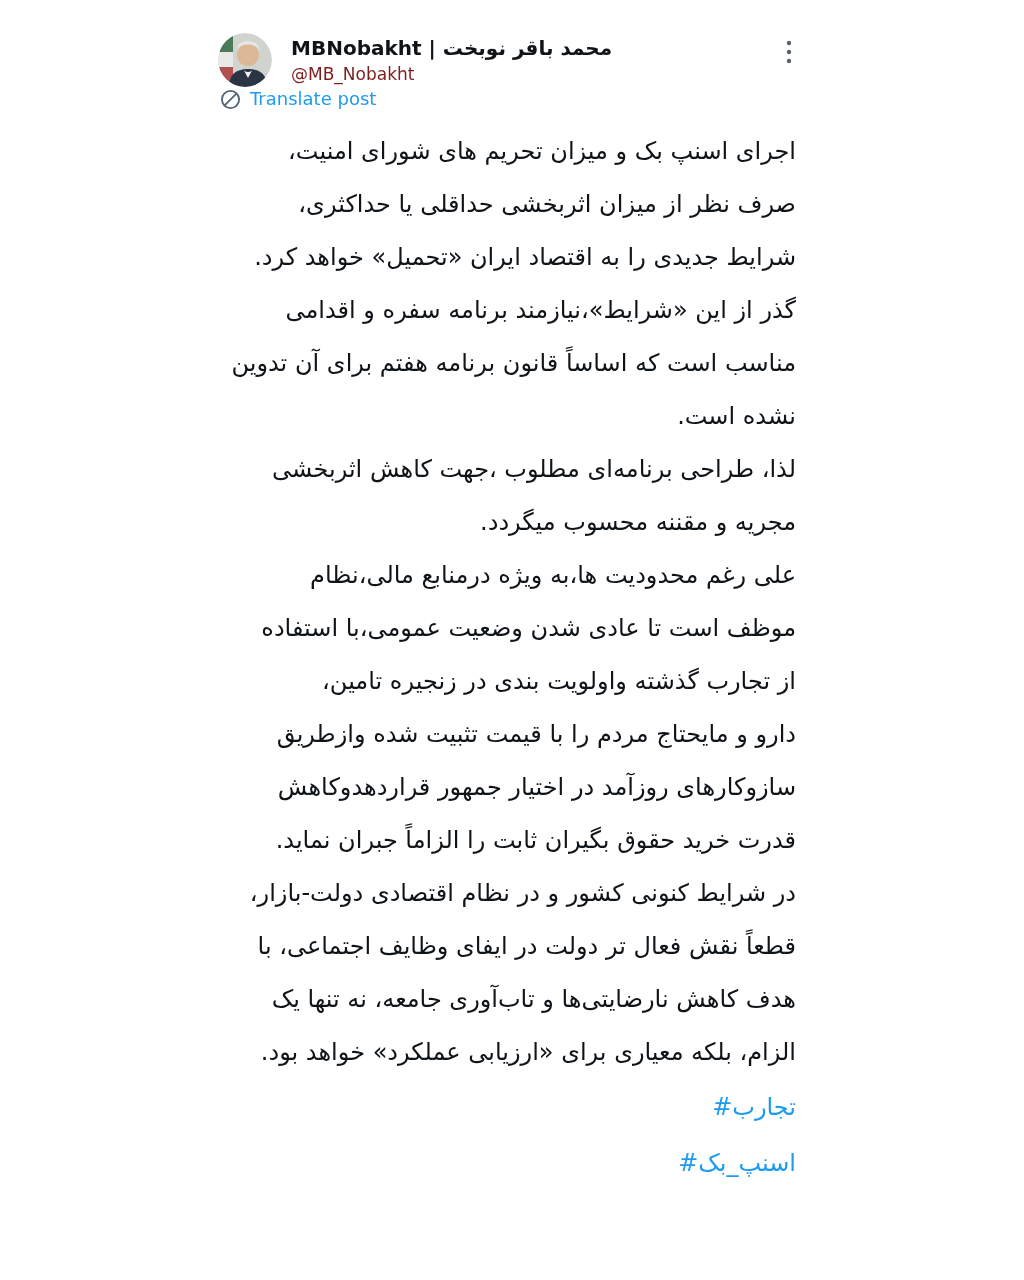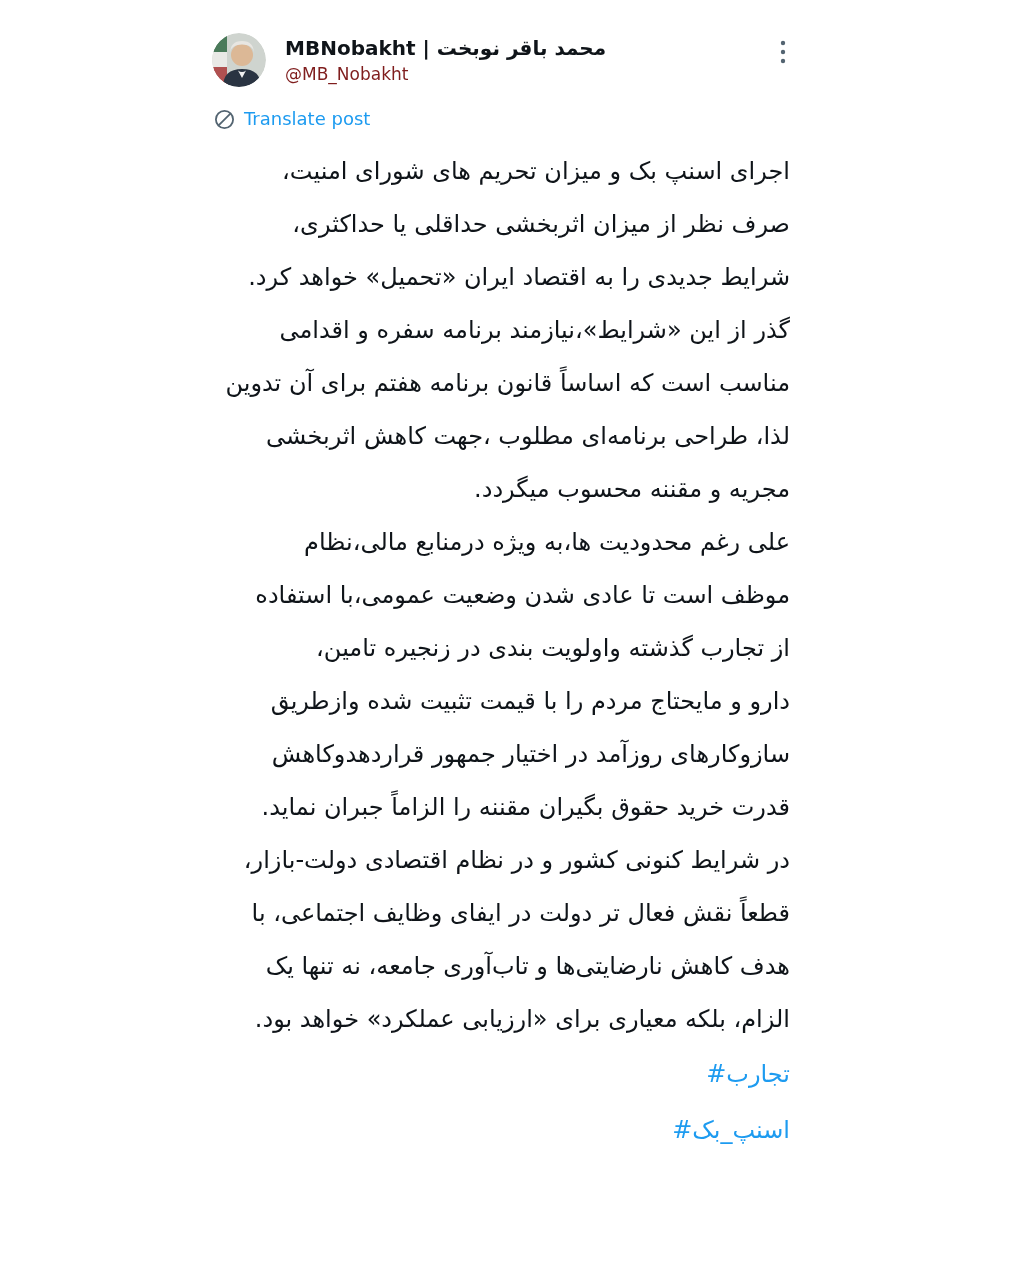--- a/index.html
+++ b/index.html
@@ -7,21 +7,21 @@
   body { font-family: "DejaVu Sans", sans-serif; color: #0f1419; }
   .page {
     position: relative;
     width: 1024px;
     height: 1280px;
     background: #ffffff;
     overflow: hidden;
   }
   .post {
     position: absolute;
-    left: 212px;
+    left: 218px;
     top: 33px;
     width: 578px;
   }
   .post-header {
     display: flex;
     align-items: flex-start;
   }
   .avatar {
     width: 54px;
     height: 54px;
@@ -55,21 +55,20 @@
     background: none;
     border: none;
     padding: 6px 4px;
     cursor: pointer;
     line-height: 0;
   }
   .translate-row {
     display: flex;
     align-items: center;
     gap: 9px;
-    margin-top: 20px;
     margin-left: 2px;
     width: max-content;
     cursor: pointer;
   }
   .translate-label {
     color: #1d9bf0;
     font-size: 18px;
     line-height: 24px;
   }
   .translate-icon { line-height: 0; }
@@ -145,28 +144,29 @@
       </span>
       <span class="translate-label">Translate post</span>
     </div>
 
     <div class="post-body">
       <div class="body-line">اجرای اسنپ بک و میزان تحریم های شورای امنیت،</div>
       <div class="body-line">صرف نظر از میزان اثربخشی حداقلی یا حداکثری،</div>
       <div class="body-line">شرایط جدیدی را به اقتصاد ایران «تحمیل» خواهد کرد.</div>
       <div class="body-line">گذر از این «شرایط»،نیازمند برنامه سفره و اقدامی</div>
       <div class="body-line">مناسب است که اساساً قانون برنامه هفتم برای آن تدوین</div>
+      <div class="body-line">نشده است.</div>
       <div class="body-line">لذا، طراحی برنامه‌ای مطلوب ،جهت کاهش اثربخشی</div>
       <div class="body-line">مجریه و مقننه محسوب میگردد.</div>
       <div class="body-line">علی رغم محدودیت ها،به ویژه درمنابع مالی،نظام</div>
       <div class="body-line">موظف است تا عادی شدن وضعیت عمومی،با استفاده</div>
       <div class="body-line">از تجارب گذشته واولویت بندی در زنجیره تامین،</div>
       <div class="body-line">دارو و مایحتاج مردم را با قیمت تثبیت شده وازطریق</div>
       <div class="body-line">سازوکارهای روزآمد در اختیار جمهور قراردهدوکاهش</div>
-      <div class="body-line">قدرت خرید حقوق بگیران مقننه را الزاماً جبران نماید.</div>
+      <div class="body-line">قدرت خرید حقوق بگیران ثابت را الزاماً جبران نماید.</div>
       <div class="body-line">در شرایط کنونی کشور و در نظام اقتصادی دولت-بازار،</div>
       <div class="body-line">قطعاً نقش فعال تر دولت در ایفای وظایف اجتماعی، با</div>
       <div class="body-line">هدف کاهش نارضایتی‌ها و تاب‌آوری جامعه، نه تنها یک</div>
       <div class="body-line">الزام، بلکه معیاری برای «ارزیابی عملکرد» خواهد بود.</div>
 
       <a class="hashtag">#تجارب</a>
       <a class="hashtag">#اسنپ_بک</a>
     </div>
 
   </article>

